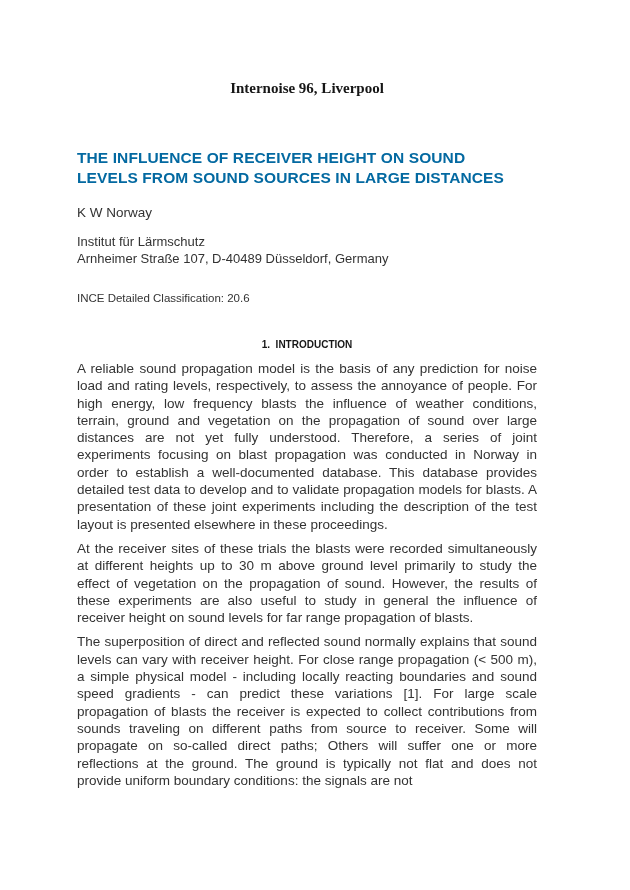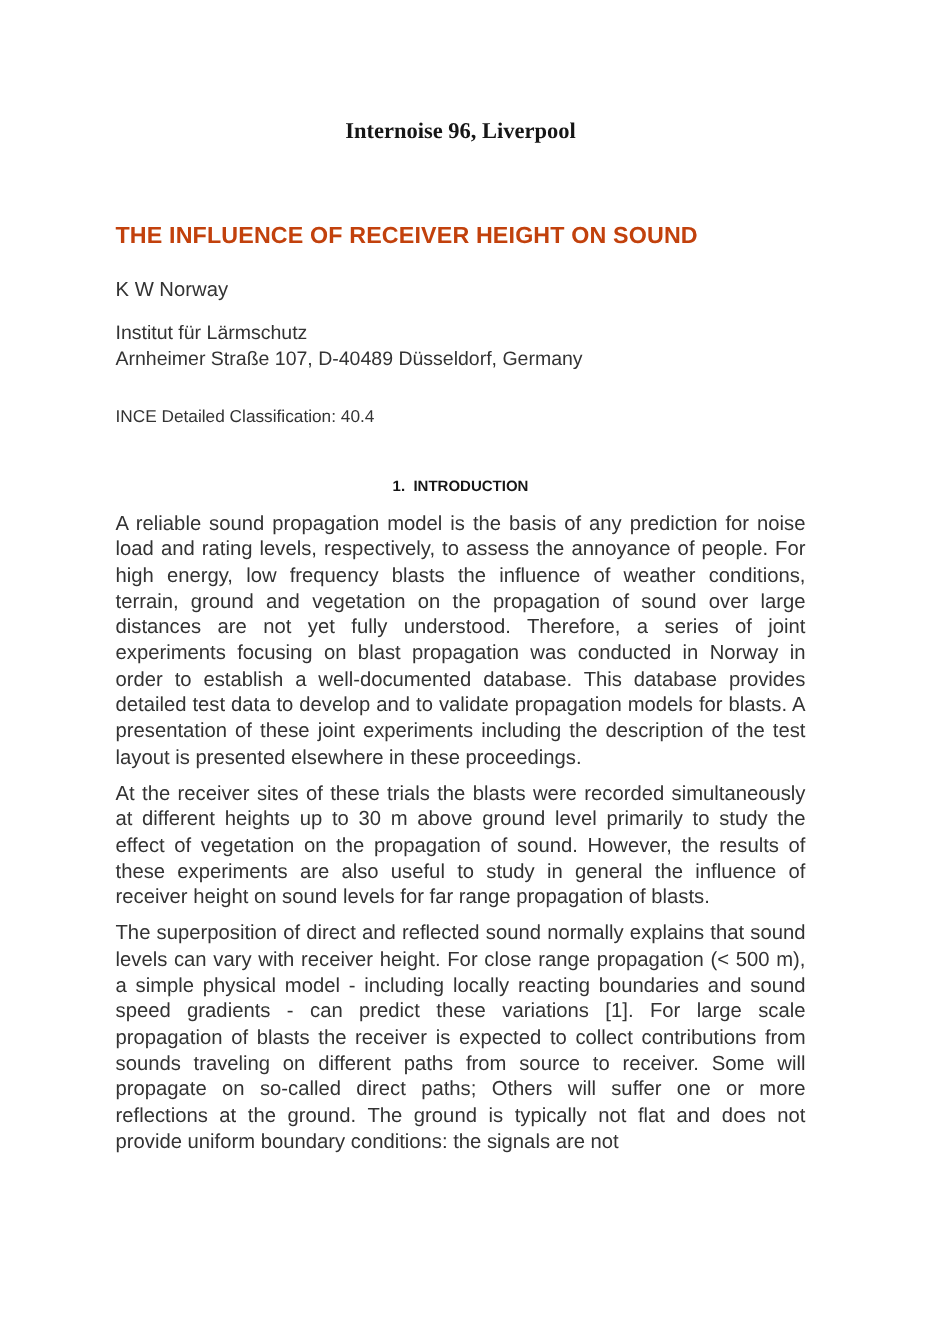--- a/index.html
+++ b/index.html
@@ -24,21 +24,21 @@
     font-weight: bold;
     font-size: 15px;
     line-height: 18px;
     color: #161616;
   }
   .paper-title {
     margin-top: 51px;
     font-weight: bold;
     font-size: 15.5px;
     line-height: 20px;
-    color: #c2410c;
+    color: #0369a1;
     letter-spacing: 0.1px;
   }
   .author {
     margin-top: 16px;
     font-size: 13.5px;
     line-height: 17px;
   }
   .affiliation {
     margin-top: 12px;
     font-size: 13px;
@@ -71,30 +71,31 @@
 </style>
 </head>
 <body>
 
 <div class="page">
 
   <div class="conf-header">Internoise 96, Liverpool</div>
 
   <div class="paper-title">
     <div>THE INFLUENCE OF RECEIVER HEIGHT ON SOUND</div>
+    <div>LEVELS FROM SOUND SOURCES IN LARGE DISTANCES</div>
   </div>
 
   <div class="author">K W Norway</div>
 
   <div class="affiliation">
     <div>Institut für Lärmschutz</div>
     <div>Arnheimer Straße 107, D-40489 Düsseldorf, Germany</div>
   </div>
 
-  <div class="classification">INCE Detailed Classification: 40.4</div>
+  <div class="classification">INCE Detailed Classification: 20.6</div>
 
   <div class="section-heading">1.  INTRODUCTION</div>
 
   <div class="body-text">
     <p>A reliable sound propagation model is the basis of any prediction for noise load and rating levels, respectively, to assess the annoyance of people. For high energy, low frequency blasts the influence of weather conditions, terrain, ground and vegetation on the propagation of sound over large distances are not yet fully understood. Therefore, a series of joint experiments focusing on blast propagation was conducted in Norway in order to establish a well-documented database. This database provides detailed test data to develop and to validate propagation models for blasts. A presentation of these joint experiments including the description of the test layout is presented elsewhere in these proceedings.</p>
     <p>At the receiver sites of these trials the blasts were recorded simultaneously at different heights up to 30 m above ground level primarily to study the effect of vegetation on the propagation of sound. However, the results of these experiments are also useful to study in general the influence of receiver height on sound levels for far range propagation of blasts.</p>
     <p>The superposition of direct and reflected sound normally explains that sound levels can vary with receiver height. For close range propagation (&lt; 500 m), a simple physical model - including locally reacting boundaries and sound speed gradients - can predict these variations [1]. For large scale propagation of blasts the receiver is expected to collect contributions from sounds traveling on different paths from source to receiver. Some will propagate on so-called direct paths; Others will suffer one or more reflections at the ground. The ground is typically not flat and does not provide uniform boundary conditions: the signals are not</p>
   </div>
 
 </div>

